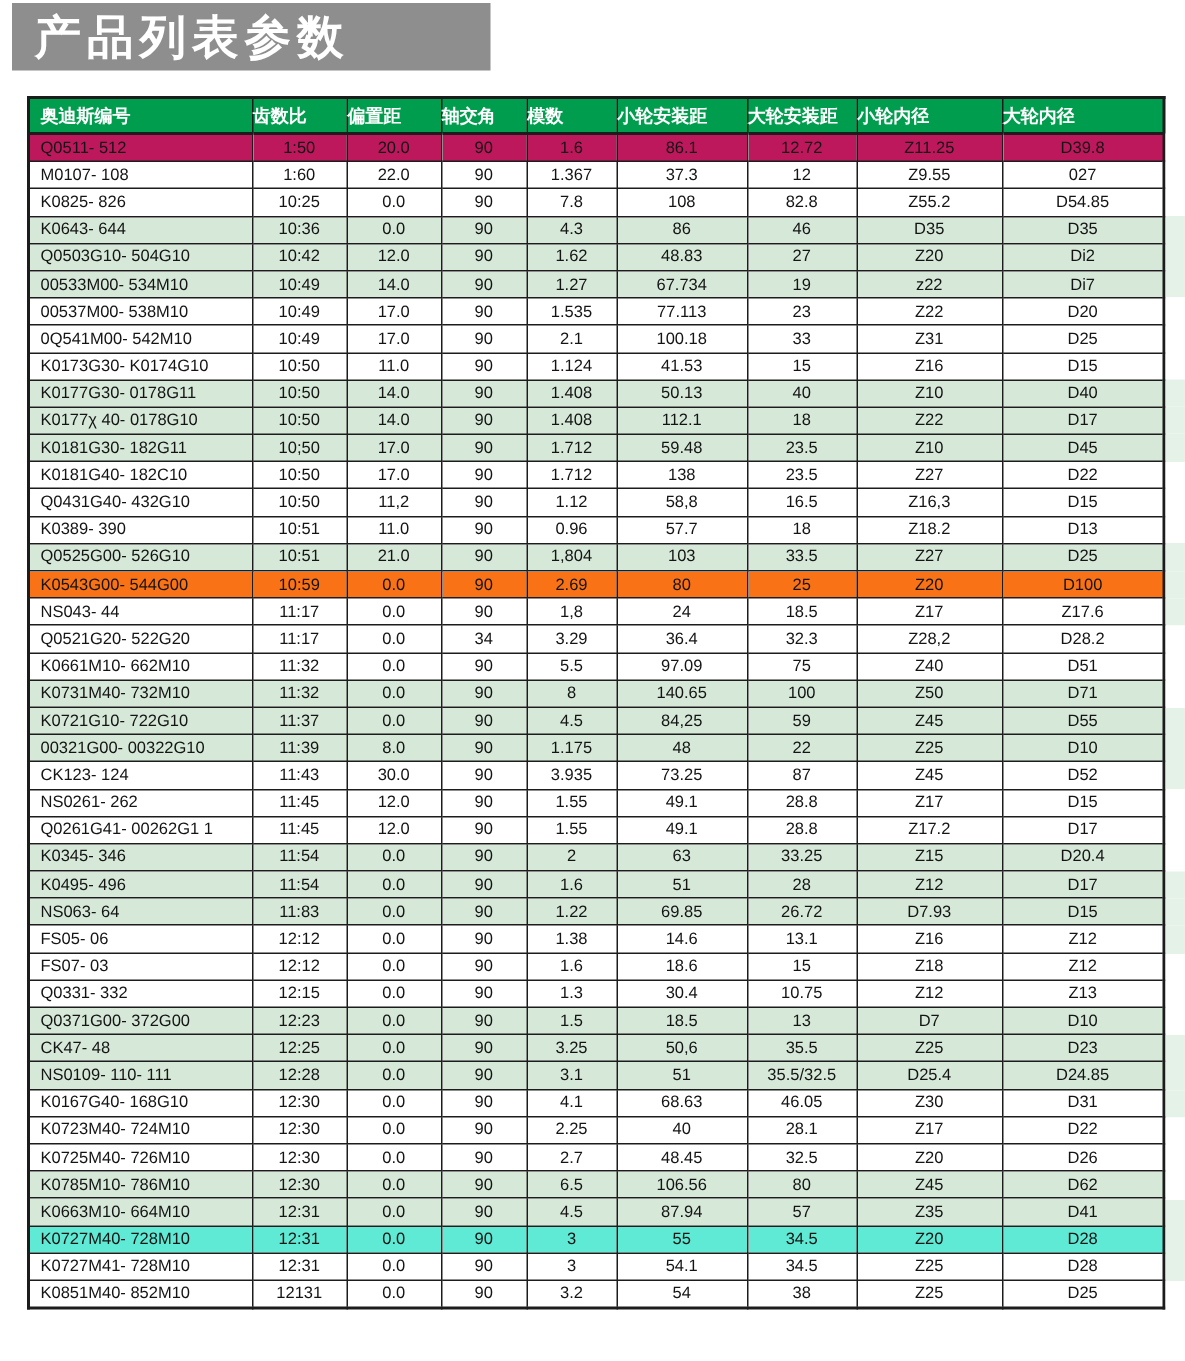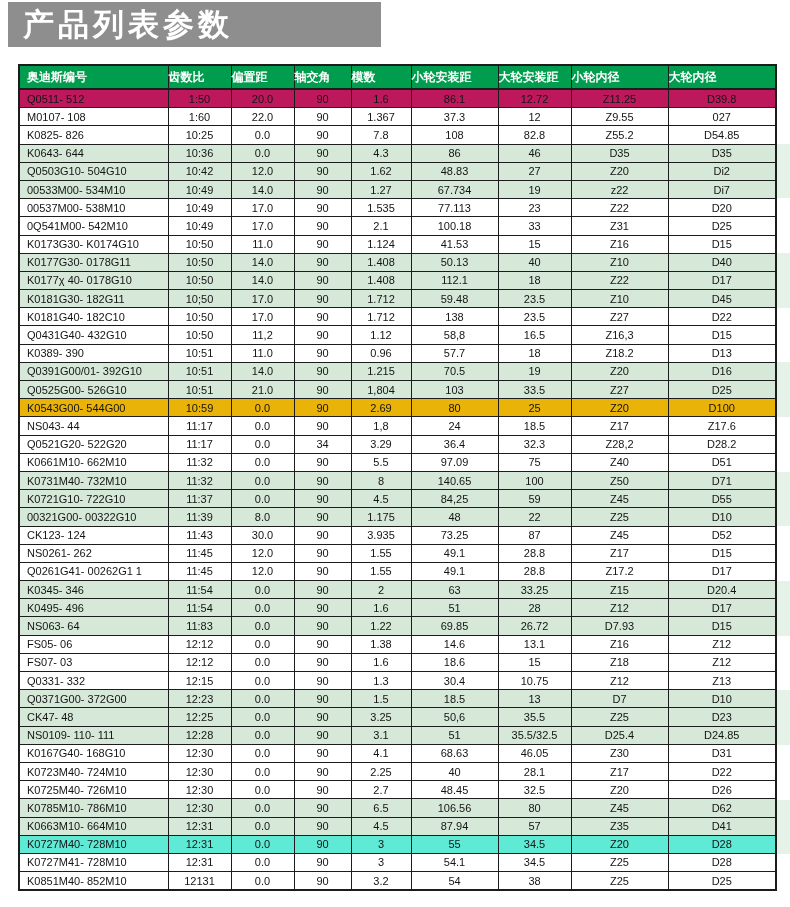--- a/index.html
+++ b/index.html
@@ -5,21 +5,21 @@
   html,body{margin:0;padding:0;}
   body{
     position:relative;
     width:790px;height:907px;
     background:#ffffff;
     font-family:"Liberation Sans","DejaVu Sans",sans-serif;
     overflow:hidden;
   }
   .title-bar{
     position:absolute;left:8px;top:2px;
-    width:373px;height:45px;
+    width:319px;height:45px;
     box-sizing:border-box;
     padding-left:15px;
     font-size:31px;font-weight:bold;
     line-height:45px;letter-spacing:4px;
     color:#ffffff;
   }
   table.product-table{
     position:absolute;left:18px;top:64px;
     width:757px;
     border-collapse:collapse;
@@ -250,42 +250,31 @@
         <td>10:51</td>
         <td>11.0</td>
         <td>90</td>
         <td>0.96</td>
         <td>57.7</td>
         <td>18</td>
         <td>Z18.2</td>
         <td>D13</td>
       </tr>
       <tr style="background: rgb(214, 233, 216);">
-        <td>Q0391G00/01- 392G10</td>
-        <td>10:51</td>
-        <td>14.0</td>
-        <td>90</td>
-        <td>1.215</td>
-        <td>70.5</td>
-        <td>19</td>
-        <td>Z20</td>
-        <td>D16</td>
-      </tr>
-      <tr style="background: rgb(214, 233, 216);">
         <td>Q0525G00- 526G10</td>
         <td>10:51</td>
         <td>21.0</td>
         <td>90</td>
         <td>1,804</td>
         <td>103</td>
         <td>33.5</td>
         <td>Z27</td>
         <td>D25</td>
       </tr>
-      <tr style="background: #eab308;">
+      <tr style="background: #f97316;">
         <td>K0543G00- 544G00</td>
         <td>10:59</td>
         <td>0.0</td>
         <td>90</td>
         <td>2.69</td>
         <td>80</td>
         <td>25</td>
         <td>Z20</td>
         <td>D100</td>
       </tr>

